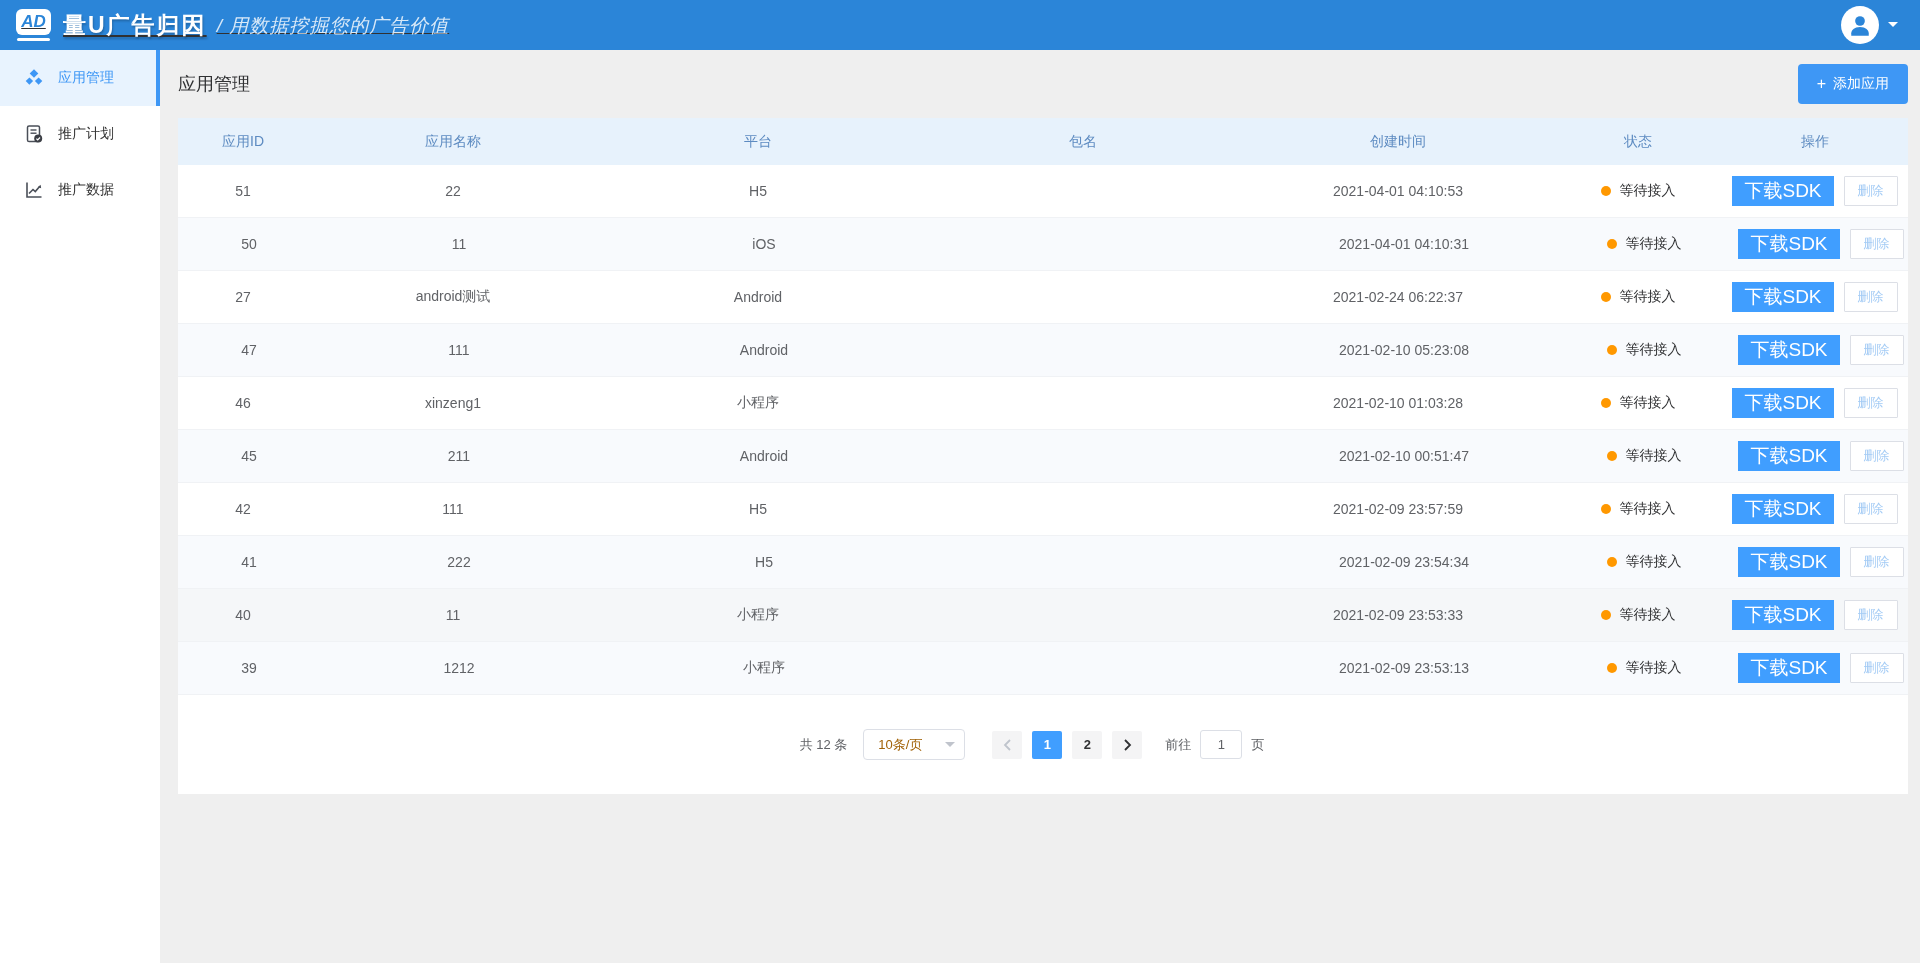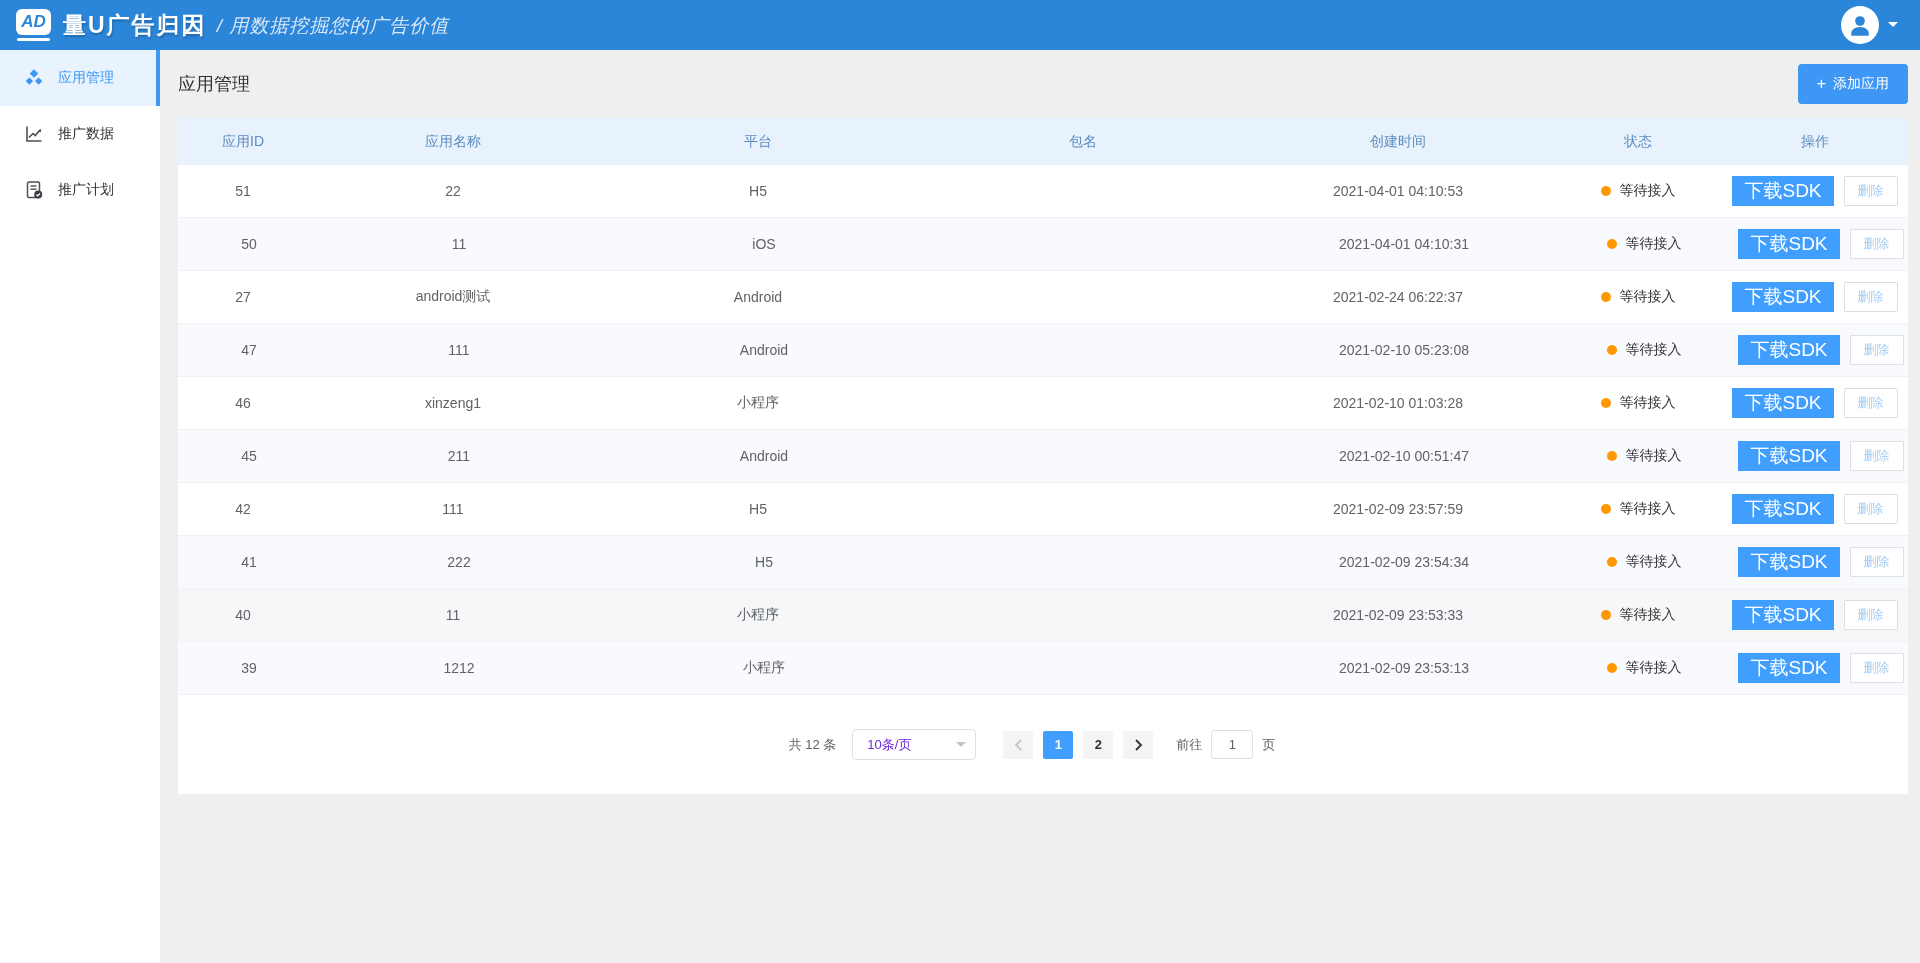--- a/index.html
+++ b/index.html
@@ -10,21 +10,21 @@
     color: #303133;
     overflow: hidden;
   }
 
   
   .navbar {
     height: 50px; background: #2b85d8;
     display: flex; align-items: center; justify-content: space-between;
     padding: 0 22px 0 16px;
   }
-  .brand { display: flex; align-items: center; }
+  .brand { display: flex; align-items: center; text-decoration: underline; }
   .badge-wrap { display: flex; flex-direction: column; align-items: center; }
   .badge {
     width: 35px; height: 26px; background: #fff; border-radius: 6px;
     color: #2b85d8; font-weight: bold; font-style: italic; font-size: 17px;
     display: flex; align-items: center; justify-content: center;
   }
   .badge-underline { width: 33px; height: 3px; background: #fff; border-radius: 2px; margin-top: 3px; }
   .logo-title {
     color: #fff; font-size: 23px; font-weight: 800; letter-spacing: 2px;
     margin-left: 12px; text-shadow: 1px 2px 2px rgba(0,0,0,.22);
@@ -95,23 +95,23 @@
     font-family: "Liberation Sans", "DejaVu Sans", sans-serif;
   }
 
   
   .pager {
     height: 99px; display: flex; align-items: center; justify-content: center;
     padding-right: 22px; font-size: 13px; color: #606266;
   }
   .pager-total { margin-right: 16px; }
   .size-select {
-    width: 124px; height: 31px; border: 1px solid #dcdfe6; border-radius: 4px;
+    width: 102px; height: 31px; border: 1px solid #dcdfe6; border-radius: 4px;
     display: flex; align-items: center; justify-content: space-between;
-    padding: 0 9px 0 14px; cursor: pointer; background: #fff; color: #6d28d9;
+    padding: 0 9px 0 14px; cursor: pointer; background: #fff; color: #a16207;
   }
   .sel-caret { width: 0; height: 0; border: 5px solid transparent; border-top-color: #c0c4cc; margin-top: 5px; }
   .pg-group { display: flex; align-items: center; margin-left: 22px; }
   .pg-btn {
     min-width: 30px; height: 28px; border-radius: 2px; background: #f4f4f5;
     display: flex; align-items: center; justify-content: center;
     margin: 0 5px; cursor: pointer; color: #303133; font-weight: bold; font-size: 13px;
   }
   .pg-btn.active { background: #409eff; color: #fff; }
   .pg-btn.disabled { color: #bfc4cc; cursor: default; }
@@ -153,38 +153,38 @@
           <path d="M10 1.2 L14.3 5.5 L10 9.8 L5.7 5.5 Z" fill="#3e97f5"></path>
           <path d="M5.4 9.4 L9.1 13.1 L5.4 16.8 L1.7 13.1 Z" fill="#3e97f5"></path>
           <path d="M14.6 9.4 L18.3 13.1 L14.6 16.8 L10.9 13.1 Z" fill="#3e97f5"></path>
         </svg>
       </span>
       <span>应用管理</span>
     </div>
     <div class="side-item">
       <span class="side-icon">
         <svg width="20" height="20" viewBox="0 0 20 20">
-          <path d="M3 2.5 V17 H17.5" fill="none" stroke="#4a4f58" stroke-width="1.6"></path>
-          <path d="M5 13.5 L9 9.5 L11.3 11.6 L15.8 6.2" fill="none" stroke="#4a4f58" stroke-width="1.6"></path>
-          <path d="M16.6 4.8 l0.6 3.4 -3.3 -0.9 z" fill="#4a4f58"></path>
-        </svg>
-      </span>
-      <span>推广数据</span>
-    </div>
-    <div class="side-item">
-      <span class="side-icon">
-        <svg width="20" height="20" viewBox="0 0 20 20">
           <rect x="3.5" y="2" width="12" height="15.5" rx="1.6" fill="none" stroke="#4a4f58" stroke-width="1.5"></rect>
           <line x1="6.5" y1="6" x2="12.5" y2="6" stroke="#4a4f58" stroke-width="1.4"></line>
           <line x1="6.5" y1="9.2" x2="12.5" y2="9.2" stroke="#4a4f58" stroke-width="1.4"></line>
           <circle cx="14.2" cy="14.6" r="4" fill="#3b3e45"></circle>
           <path d="M12.4 14.6 l1.3 1.3 l2.3 -2.4" fill="none" stroke="#fff" stroke-width="1.3"></path>
         </svg>
       </span>
       <span>推广计划</span>
+    </div>
+    <div class="side-item">
+      <span class="side-icon">
+        <svg width="20" height="20" viewBox="0 0 20 20">
+          <path d="M3 2.5 V17 H17.5" fill="none" stroke="#4a4f58" stroke-width="1.6"></path>
+          <path d="M5 13.5 L9 9.5 L11.3 11.6 L15.8 6.2" fill="none" stroke="#4a4f58" stroke-width="1.6"></path>
+          <path d="M16.6 4.8 l0.6 3.4 -3.3 -0.9 z" fill="#4a4f58"></path>
+        </svg>
+      </span>
+      <span>推广数据</span>
     </div>
   </aside>
 
   <main class="main">
     <div class="page-head">
       <h1 class="page-title">应用管理</h1>
       <button class="add-btn">
         <span class="add-plus">+</span>
         <span>添加应用</span>
       </button>

